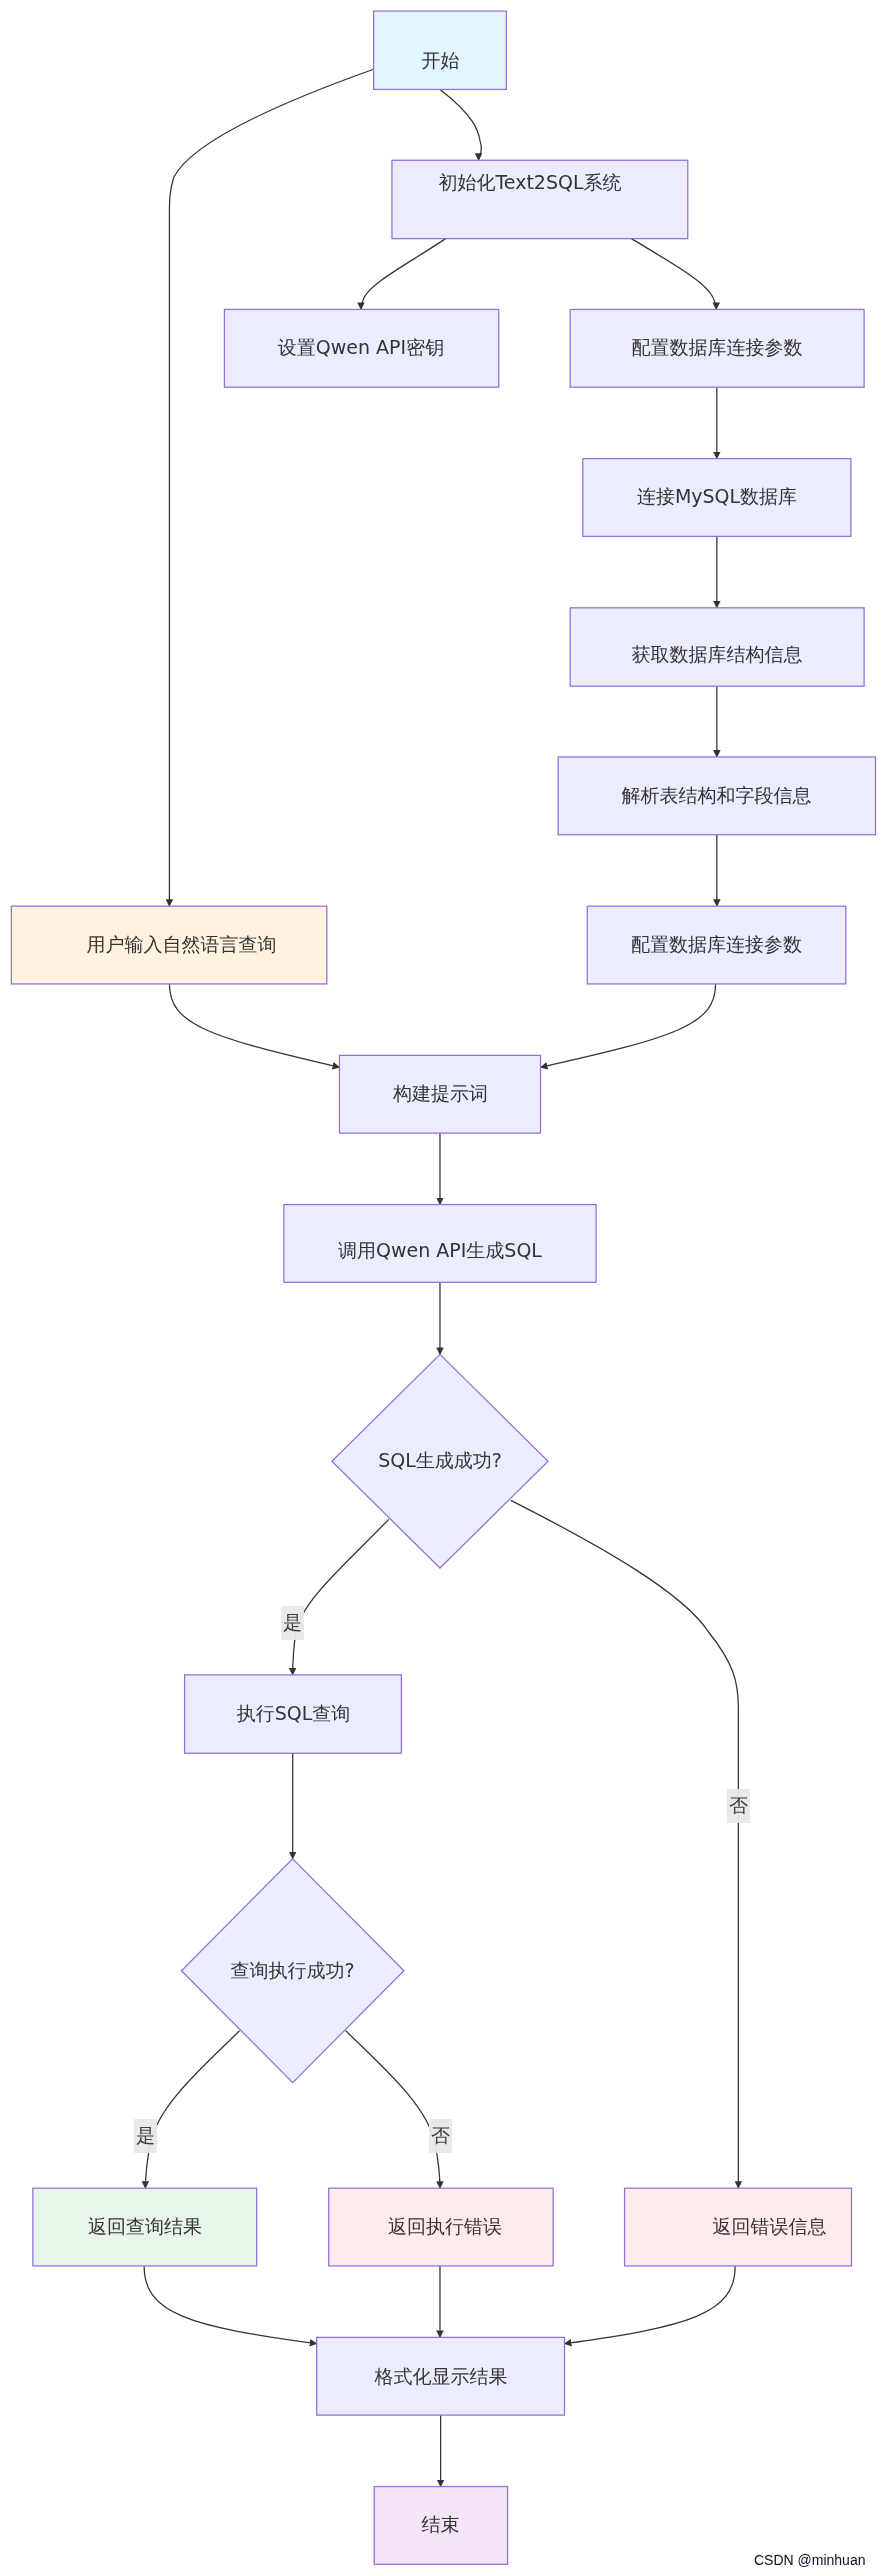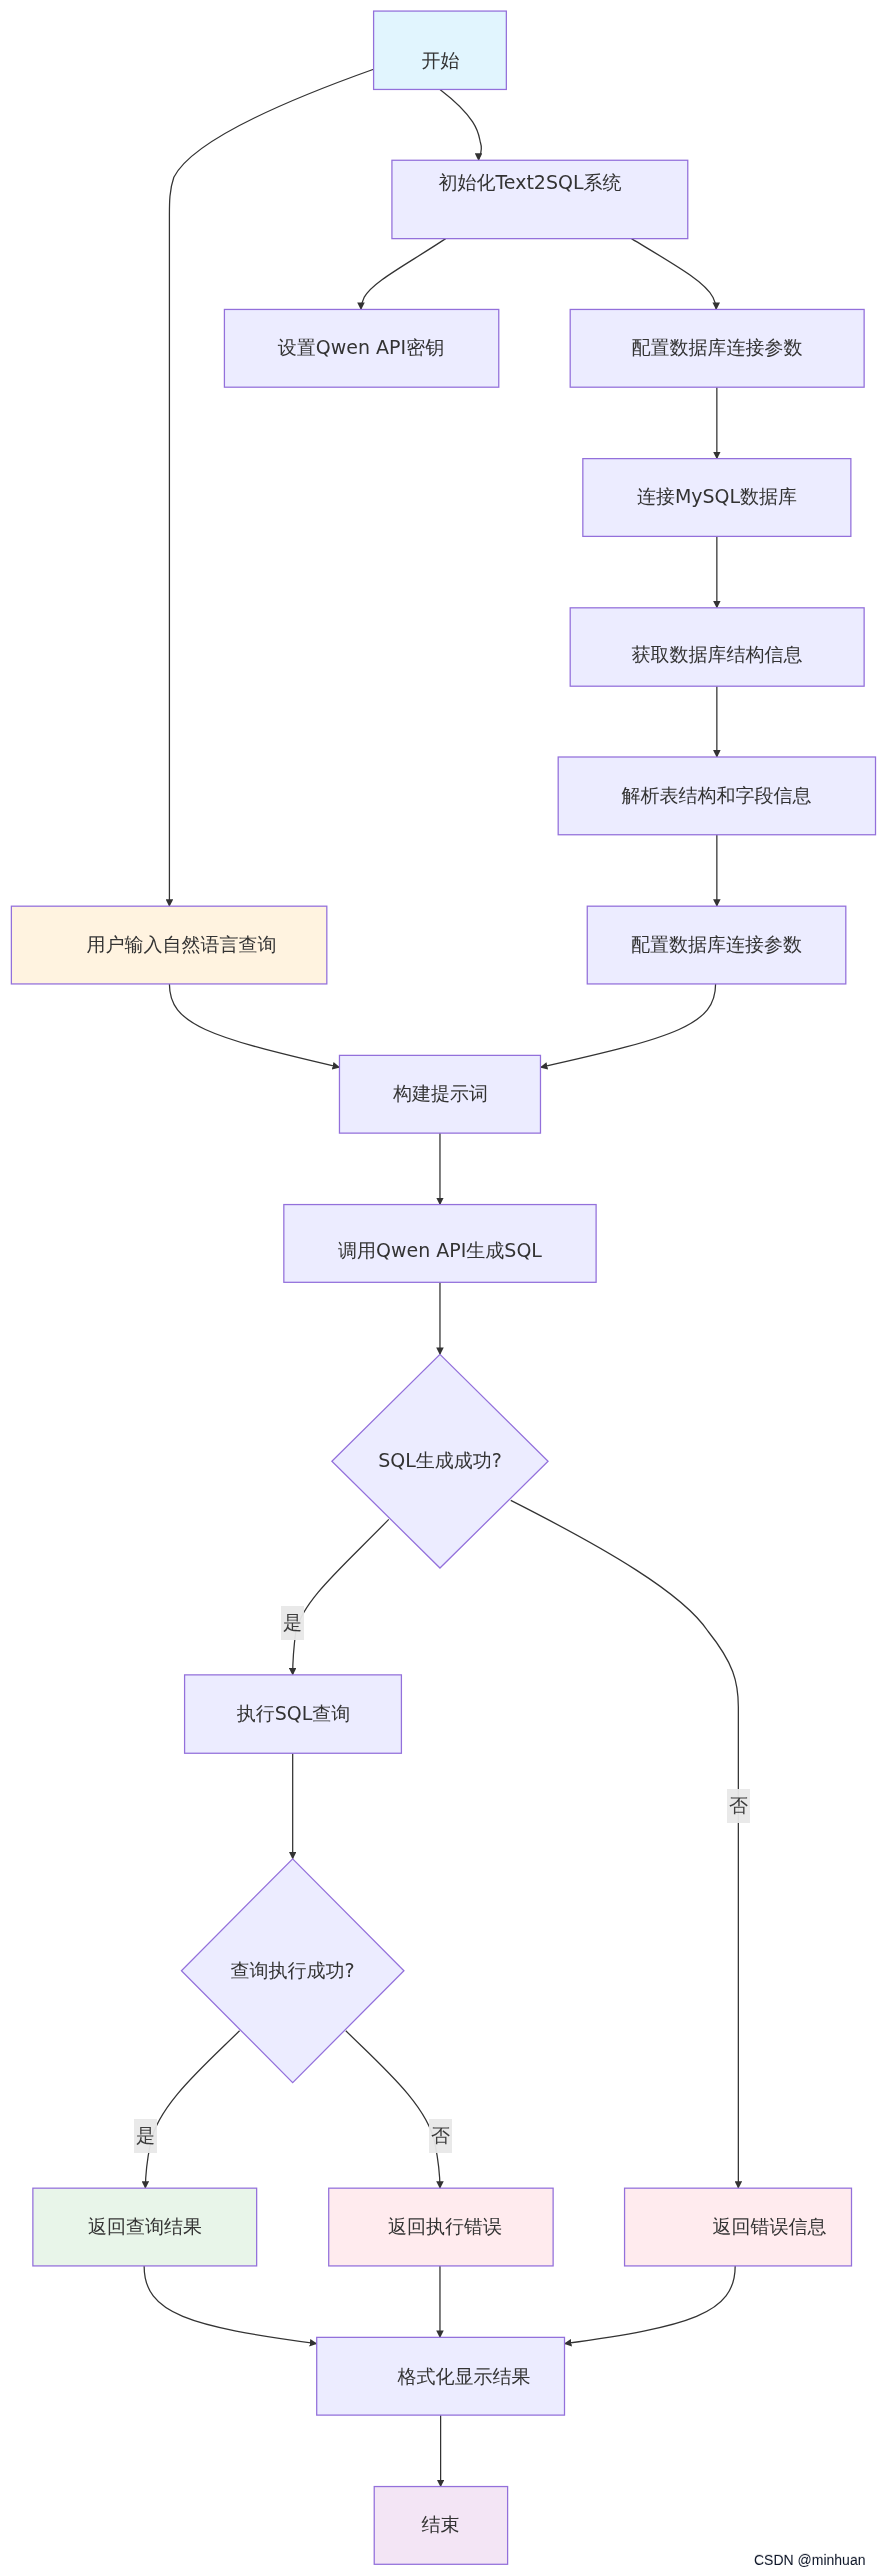--- a/index.html
+++ b/index.html
@@ -82,21 +82,21 @@
       <div class="node-label" style="left: 587px; top: 906px; width: 259px; height: 78px;">配置数据库连接参数</div>
       <div class="node-label" style="left: 11.4px; top: 906px; width: 316px; height: 78px; margin-left: 12px;">用户输入自然语言查询</div>
       <div class="node-label" style="left: 340px; top: 1055px; width: 201px; height: 78px;">构建提示词</div>
       <div class="node-label" style="left: 284px; top: 1205px; width: 312px; height: 78px; margin-top: 7px;">调用Qwen API生成SQL</div>
       <div class="node-label" style="left: 332px; top: 1354px; width: 216px; height: 214px;">SQL生成成功?</div>
       <div class="node-label" style="left: 185px; top: 1675px; width: 217px; height: 78px;">执行SQL查询</div>
       <div class="node-label" style="left: 181px; top: 1859px; width: 223px; height: 224px;">查询执行成功?</div>
       <div class="node-label" style="left: 33px; top: 2188px; width: 224px; height: 78px;">返回查询结果</div>
       <div class="node-label" style="left: 329px; top: 2188px; width: 232px; height: 78px; text-align: right;">返回执行错误</div>
       <div class="node-label" style="left: 656px; top: 2188px; width: 227px; height: 78px;">返回错误信息</div>
-      <div class="node-label" style="left: 317px; top: 2338px; width: 248px; height: 78px; padding-left: 23px;">格式化显示结果</div>
+      <div class="node-label" style="left: 317px; top: 2338px; width: 248px; height: 78px;">格式化显示结果</div>
       <div class="node-label" style="left: 374px; top: 2487px; width: 133px; height: 76px;">结束</div>
       <div class="edge-label" style="left: 281px; top: 1606px; background: rgb(232, 232, 232);">是</div>
       <div class="edge-label" style="left: 727px; top: 1789px; background: rgb(232, 232, 232);">否</div>
       <div class="edge-label" style="left: 134px; top: 2119px; background: rgb(232, 232, 232);">是</div>
       <div class="edge-label" style="left: 429px; top: 2119px; background: rgb(232, 232, 232);">否</div>
     </div>
   <div class="watermark">CSDN @minhuan</div>
 </div>
 
 

